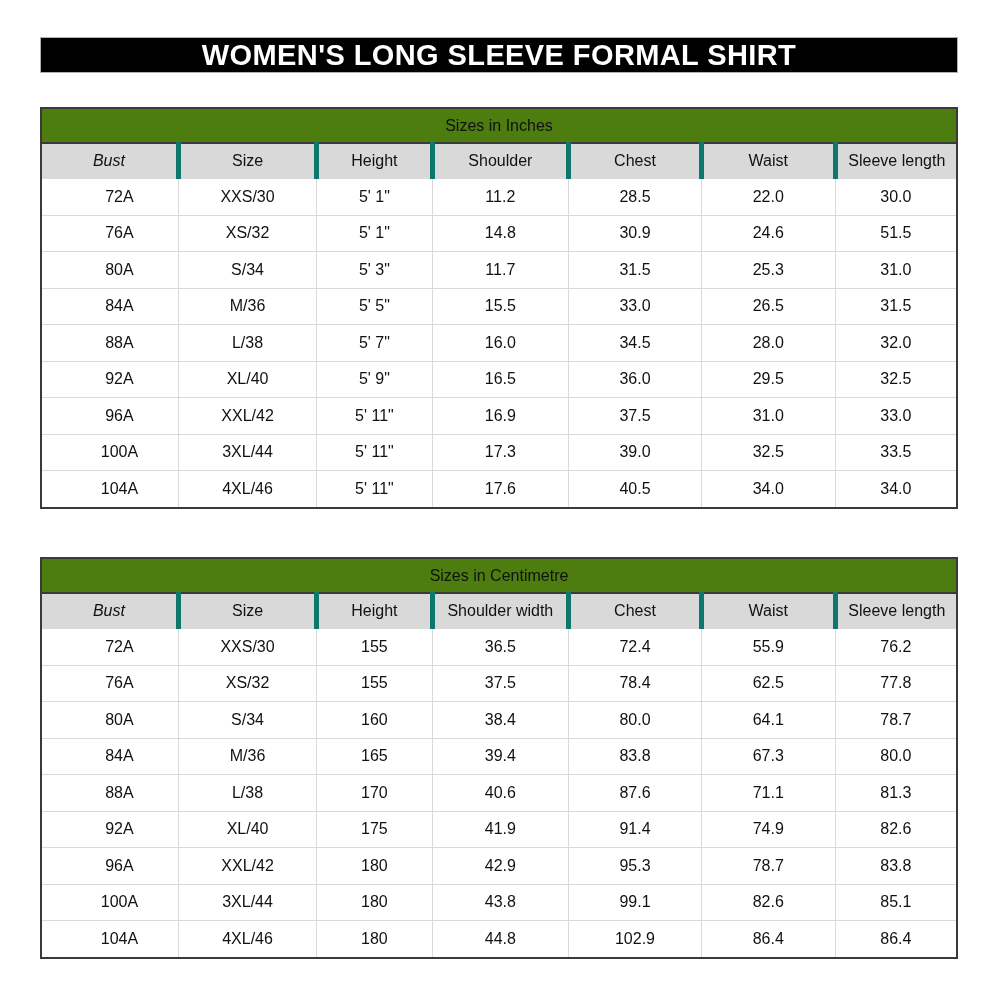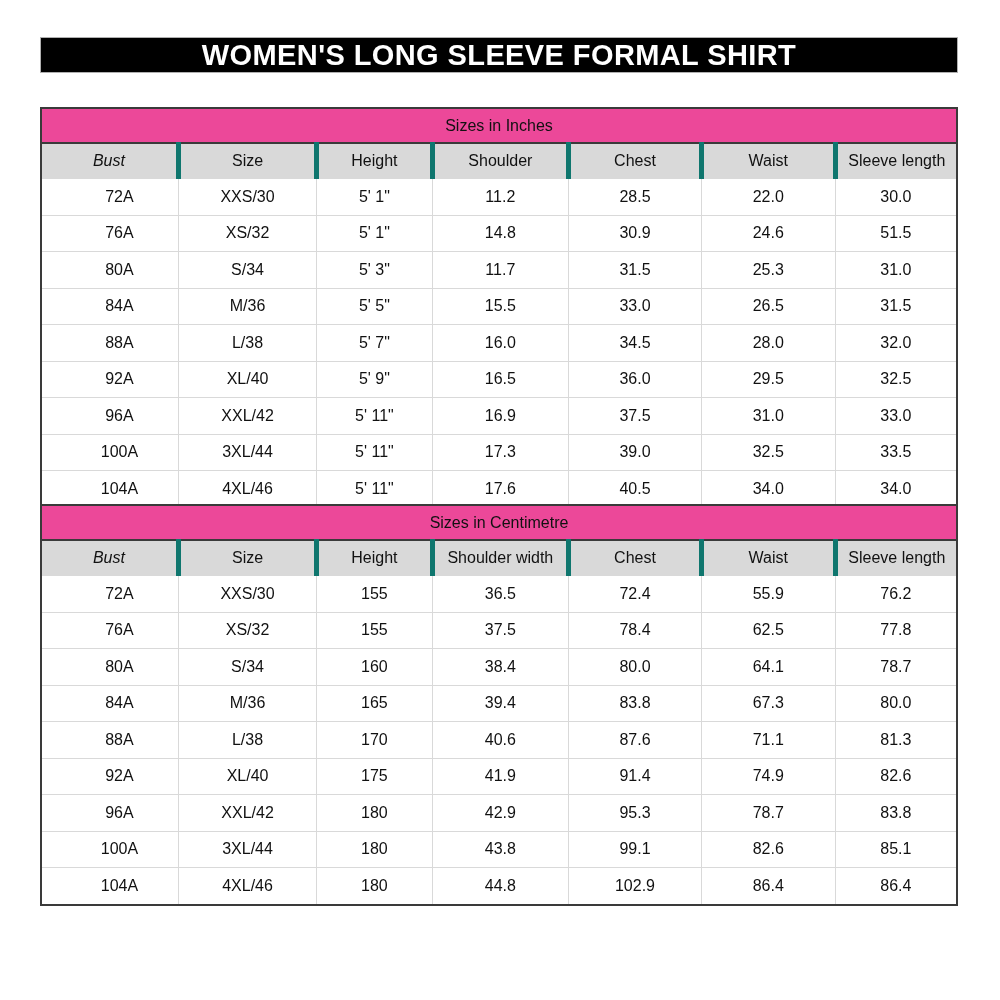--- a/index.html
+++ b/index.html
@@ -19,25 +19,25 @@
     display:flex;align-items:center;justify-content:center;
   }
   .banner-text{font-size:29px;font-weight:bold;letter-spacing:0.4px;white-space:nowrap;}
   table.size-table{
     position:absolute;left:40px;width:918px;
     border-collapse:collapse;table-layout:fixed;
     border:2px solid var(--border-dark);
     font-size:16px;color:var(--text);
   }
   #table-0{top:107px;}
-  #table-1{top:504px;border-radius:16px;}
+  #table-1{top:557px;border-radius:16px;}
   .title-cell{
     height:31px;text-align:center;vertical-align:middle;
     border-bottom:2px solid var(--border-dark);
-    background:#ec4899;font-size:16px;
+    background:#4d7c0f;font-size:16px;
   }
   th.col-header{
     background:var(--header-bg);height:32px;font-weight:400;
     text-align:center;vertical-align:middle;font-size:16px;
     border-left:5px solid #0f766e;border-bottom:1px solid var(--grid);
   }
   th.col-header:first-child{border-left:none;font-style:italic;}
   td.data-cell{
     height:33.5px;text-align:center;vertical-align:middle;
     border:1px solid var(--grid);background:#ffffff;

